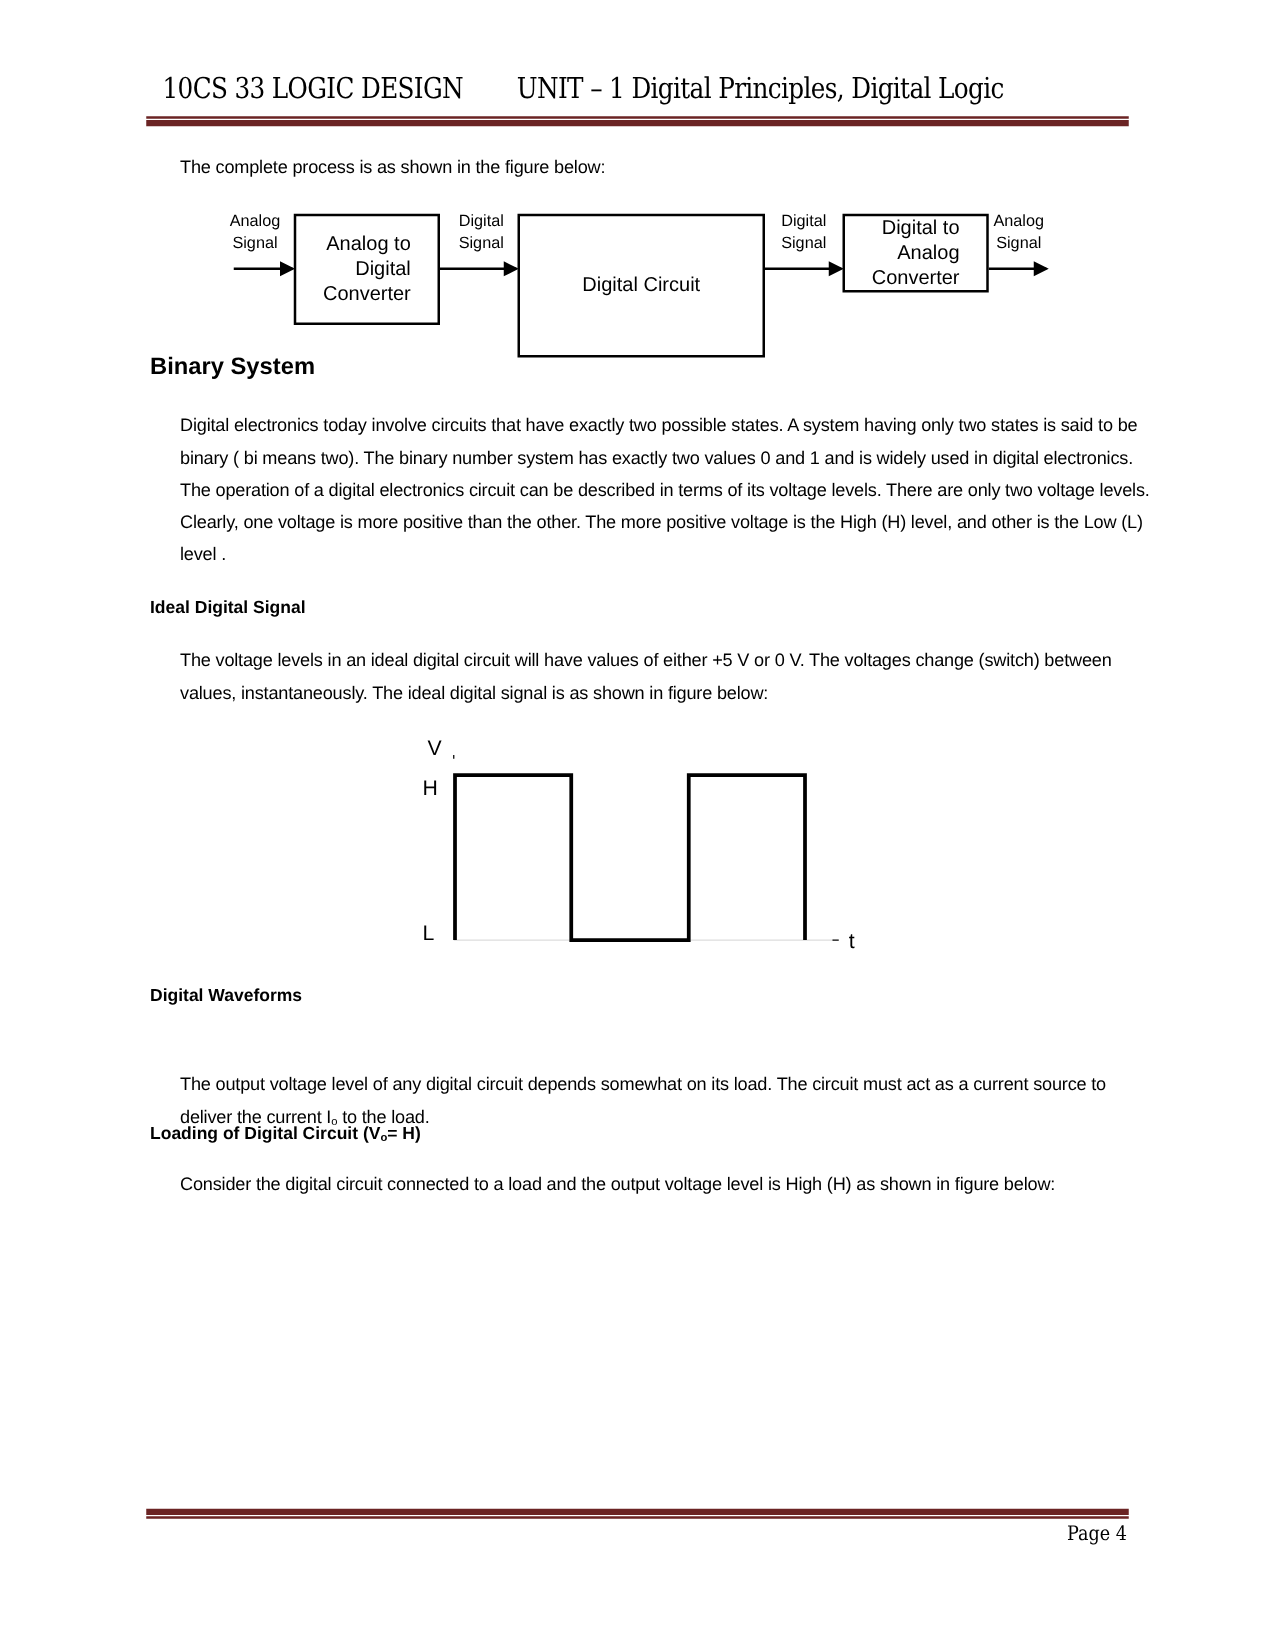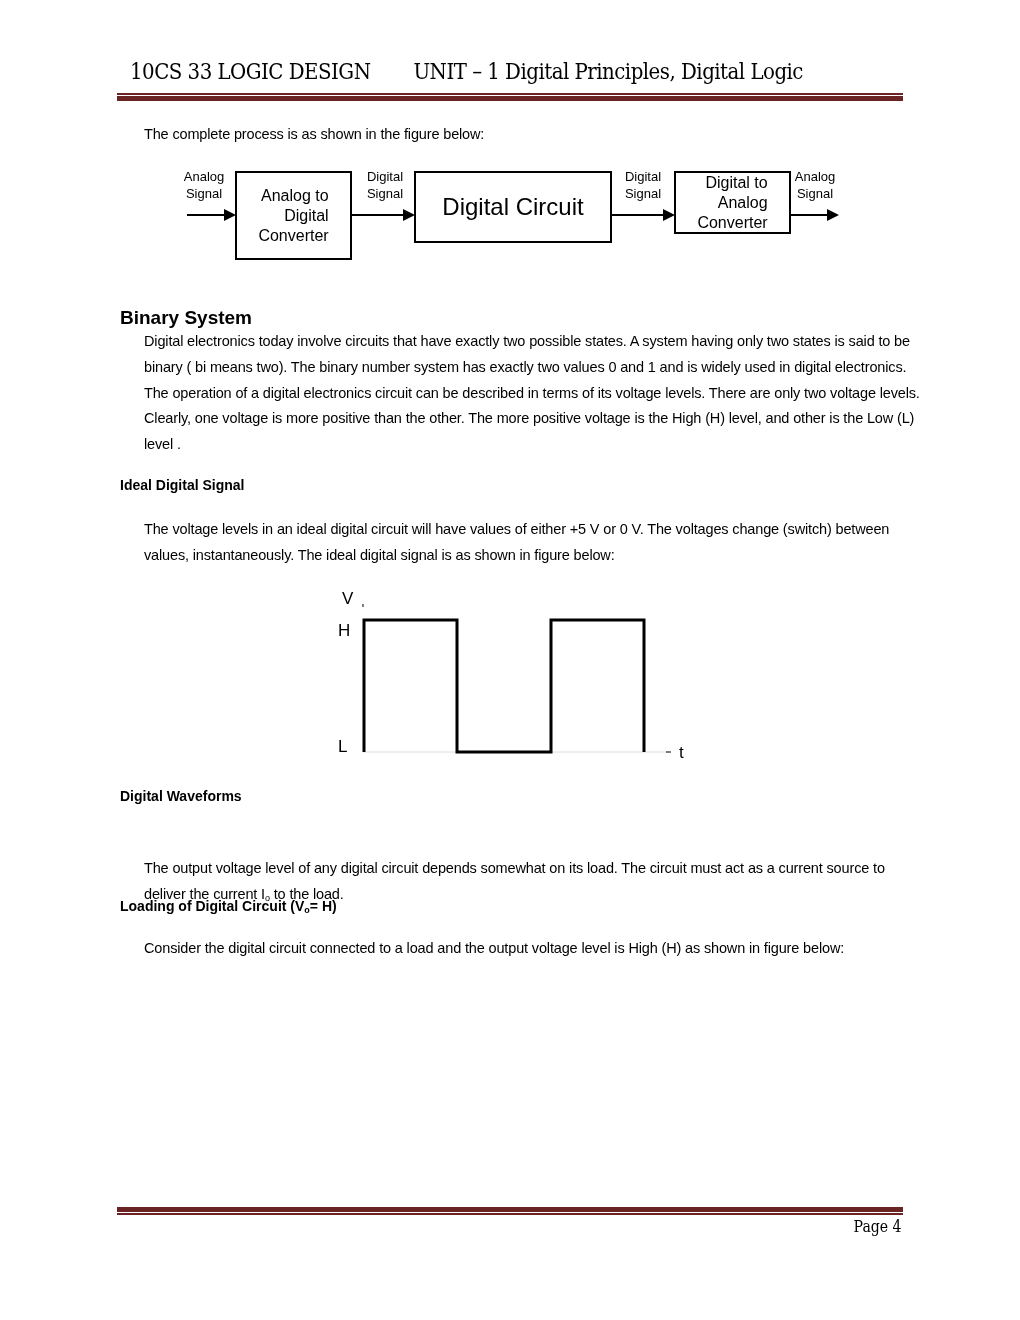--- a/index.html
+++ b/index.html
@@ -16,21 +16,21 @@
     .rule-thin { position: absolute; left: 117px; width: 786px; height: 2px; background: #6b2424; }
     .rule-thick { position: absolute; left: 117px; width: 786px; height: 5px; background: #6b2424; }
     .body-text {
       position: absolute; left: 120px; width: 785px;
       font-family: "Liberation Sans", sans-serif; font-size: 14.5px; line-height: 25.8px;
       letter-spacing: -0.15px;
       margin-left: 24px;
     }
     .heading-main {
       position: absolute; left: 120px; top: 283px;
-      font-family: "Liberation Sans", sans-serif; font-weight: bold; font-size: 19px; margin-top: 24px;
+      font-family: "Liberation Sans", sans-serif; font-weight: bold; font-size: 19px;
     }
     .heading-sub {
       position: absolute; left: 120px;
       font-family: "Liberation Sans", sans-serif; font-weight: bold; font-size: 14px;
     }
     .fig-label { position: absolute; font-family: "Liberation Sans", sans-serif; font-size: 13px; line-height: 17px; text-align: center; }
     .fig-box { position: absolute; border: 2px solid #000; box-sizing: border-box; display: flex; align-items: center; justify-content: center; text-align: right; font-family: "Liberation Sans", sans-serif; }
     .arrow { position: absolute; height: 2px; background: #000; }
     .arrow::after { content: ""; position: absolute; right: -2px; top: -5px; border-left: 12px solid #000; border-top: 6px solid transparent; border-bottom: 6px solid transparent; }
     .page-num {
@@ -67,21 +67,21 @@
       <div>Converter</div>
     </div>
   </div>
 
   <div class="fig-label" style="left:359px; top:168px; width:52px;">
     <div>Digital</div>
     <div>Signal</div>
   </div>
   <div class="arrow" style="left:352px; top:214px; width:61px;"></div>
 
-  <div class="fig-box" style="left:414px; top:171px; width:198px; height:72px; font-size:24px;">
+  <div class="fig-box" style="left:414px; top:171px; width:198px; height:115px; font-size:16px;">
     <span>Digital Circuit</span>
   </div>
 
   <div class="fig-label" style="left:617px; top:168px; width:52px;">
     <div>Digital</div>
     <div>Signal</div>
   </div>
   <div class="arrow" style="left:612px; top:214px; width:61px;"></div>
 
   <div class="fig-box" style="left:674px; top:171px; width:117px; height:63px; font-size:16px; line-height:20px;">

